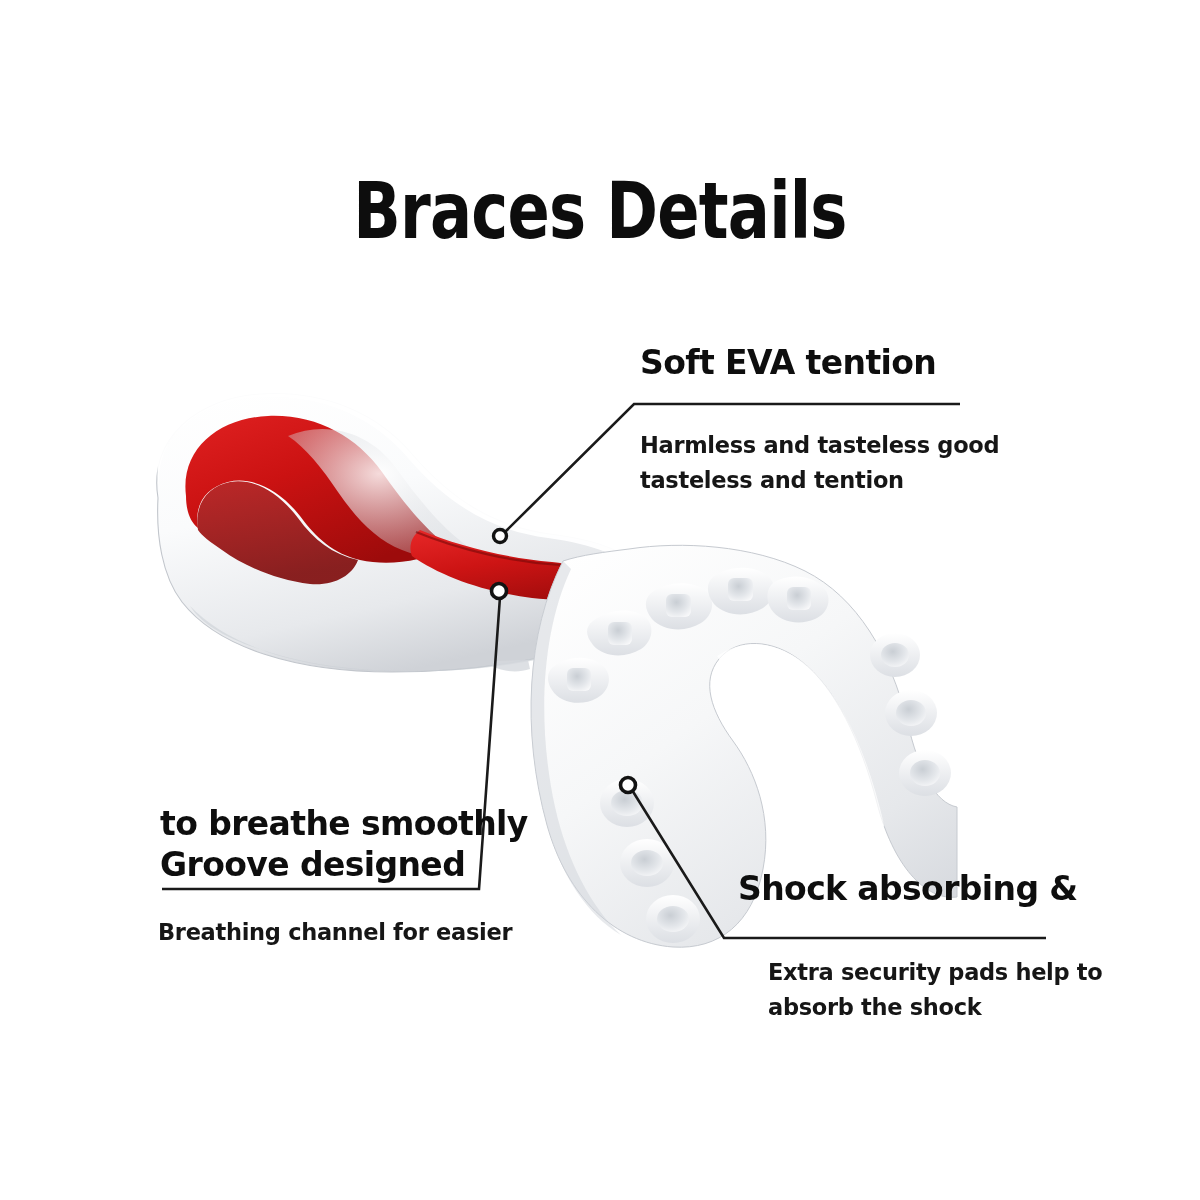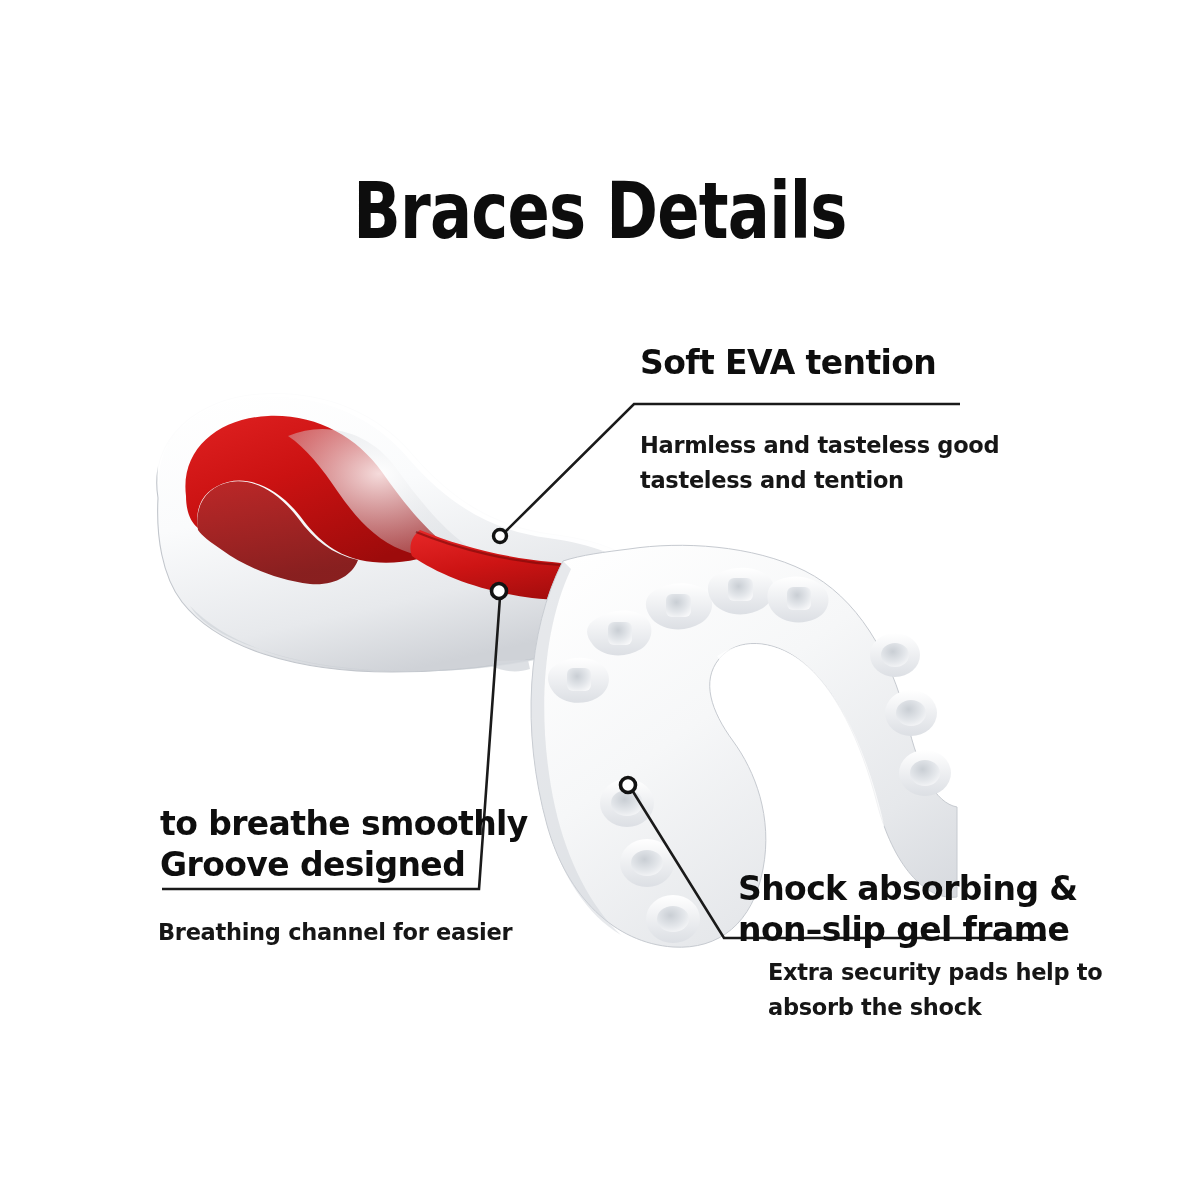--- a/index.html
+++ b/index.html
@@ -284,20 +284,19 @@
   <div class="callout" style="left:160px; top:803px;">
     <div class="head two-line">to breathe smoothly</div>
     <div class="head two-line">Groove designed</div>
   </div>
   <div class="callout" style="left:158px; top:915px;">
     <div class="body">Breathing channel for easier</div>
   </div>
 
   <div class="callout" style="left:726px; top:868px;margin-left:12px;">
     <div class="head two-line">Shock absorbing &amp;</div>
-    <div class="head two-line">non–slip gel frame</div>
   </div>
   <div class="callout" style="left:768px; top:955px;">
     <div class="body">Extra security pads help to</div>
     <div class="body">absorb the shock</div>
   </div>
 
 </div>
 
 </body></html>

